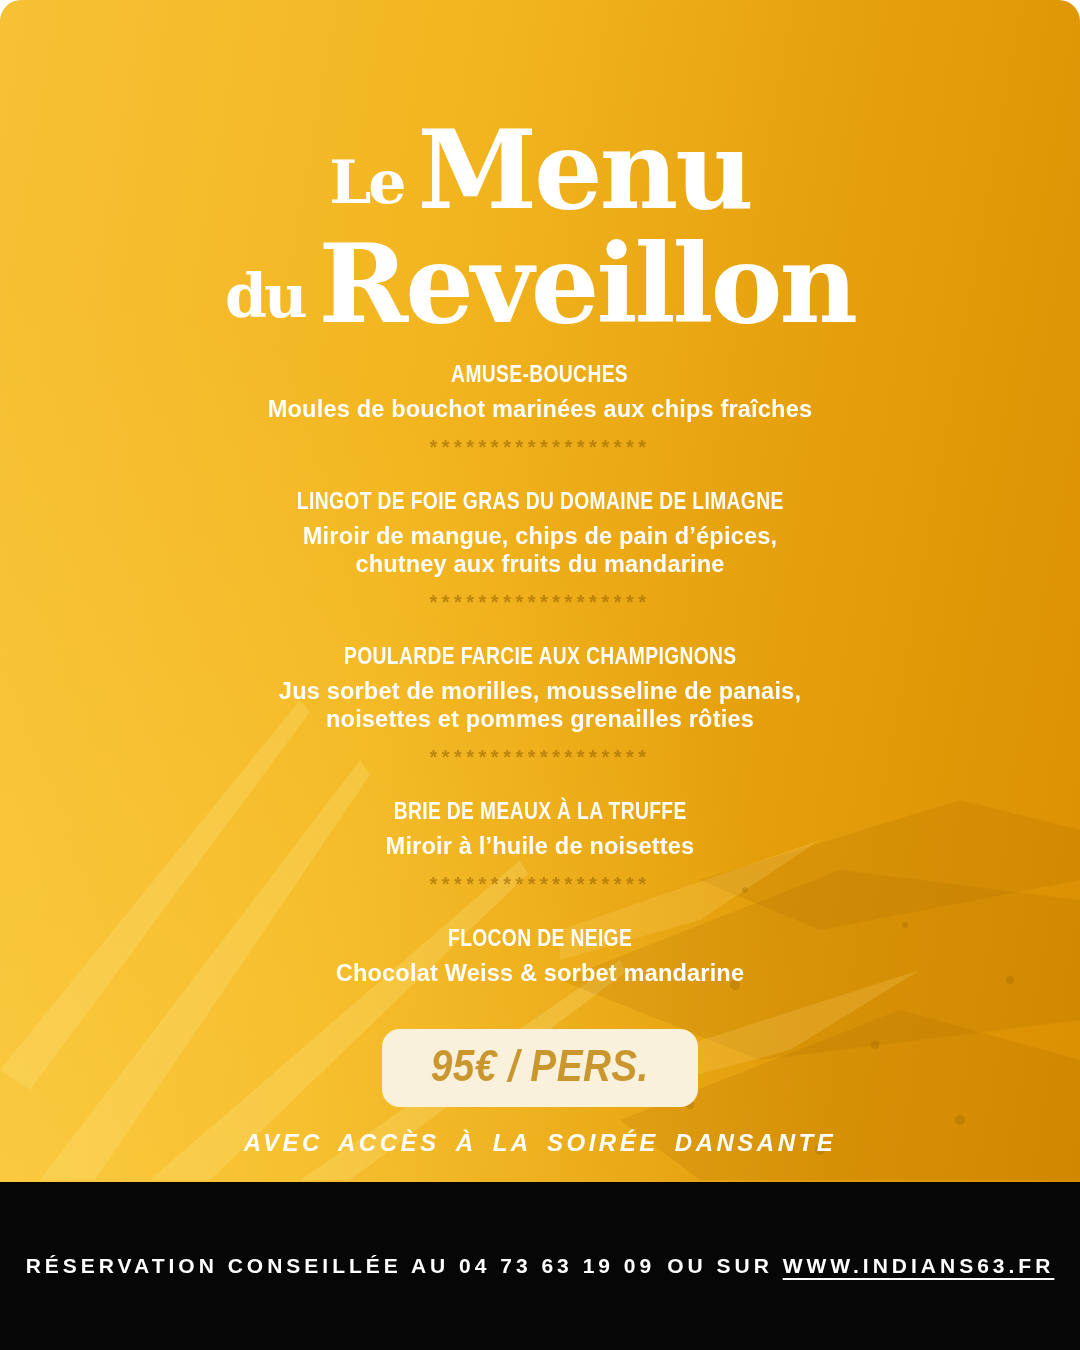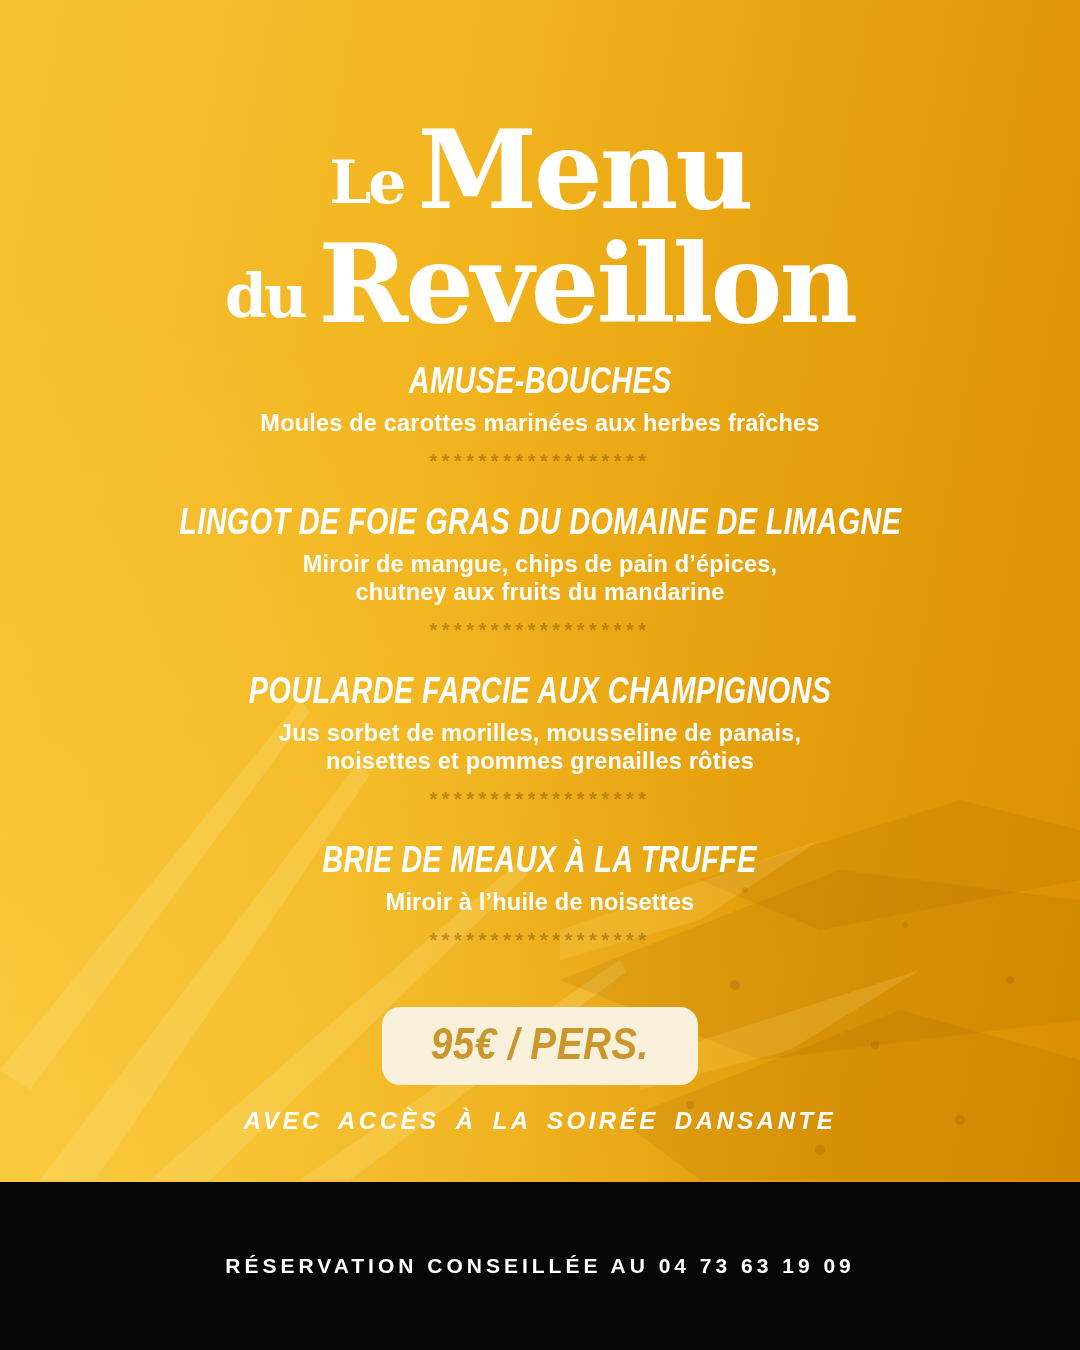--- a/index.html
+++ b/index.html
@@ -7,40 +7,41 @@
     width: 1080px; height: 1350px;
     font-family: "Liberation Sans", sans-serif;
     overflow: hidden;
   }
   .poster {
     position: relative;
     width: 1080px; height: 1350px;
     background:
       radial-gradient(ellipse at 0% 95%, rgba(255,214,80,0.55) 0%, rgba(255,214,80,0) 55%),
       linear-gradient(100deg, #f7c136 0%, #f2b51f 38%, #e59f0c 68%, #d98e01 100%);
+    border-radius: 21px;
   }
   .bg-art { position: absolute; inset: 0; pointer-events: none; }
   .content {
     position: relative;
     width: 100%; height: 1182px;
     display: flex; flex-direction: column; align-items: center;
     text-align: center; color: #ffffff;
   }
 
   
   .title-block { margin-top: 116px; line-height: 1; }
   .title-line { display: block; font-family: "DejaVu Serif", serif; font-weight: 700; letter-spacing: -3px; }
   .title-small { font-size: 60px; vertical-align: 0.09em; margin-right: 14px; }
   .title-large { font-size: 108px; }
   .title-line2 { margin-top: 6px; }
 
   
   .course { margin-top: 0; }
   .course-title {
-    font-size: 36px; font-weight: 700; font-style: italic;
+    font-size: 24px; font-weight: 700; 
     letter-spacing: 0.5px; white-space: nowrap;
     display: block; margin: 0 0 7px 0;
   }
   .course-title > span { display: inline-block; transform: scaleX(0.80); transform-origin: 50% 50%; }
   .course-line { font-size: 23.5px; font-weight: 700; line-height: 28px; letter-spacing: 0.2px; }
   .first-course { margin-top: 22px; }
 
   .divider {
     margin: 13px 0 14px 0;
     font-size: 20px; font-weight: 700;
@@ -136,21 +137,21 @@
       <span class="title-line">
         <span class="title-small">Le</span><span class="title-large">Menu</span>
       </span>
       <span class="title-line title-line2">
         <span class="title-small">du</span><span class="title-large">Reveillon</span>
       </span>
     </div>
 
     <div class="course first-course">
       <span class="course-title"><span>AMUSE-BOUCHES</span></span>
-      <div class="course-line">Moules de carottes marinées aux herbes fraîches</div>
+      <div class="course-line">Moules de bouchot marinées aux chips fraîches</div>
     </div>
     <div class="divider">******************</div>
 
     <div class="course after-divider">
       <span class="course-title"><span>LINGOT DE FOIE GRAS DU DOMAINE DE LIMAGNE</span></span>
       <div class="course-line">Miroir de mangue, chips de pain d’épices,</div>
       <div class="course-line">chutney aux fruits du mandarine</div>
     </div>
     <div class="divider">******************</div>
 
@@ -160,26 +161,33 @@
       <div class="course-line">noisettes et pommes grenailles rôties</div>
     </div>
     <div class="divider">******************</div>
 
     <div class="course after-divider">
       <span class="course-title"><span>BRIE DE MEAUX À LA TRUFFE</span></span>
       <div class="course-line">Miroir à l’huile de noisettes</div>
     </div>
     <div class="divider">******************</div>
 
+    <div class="course after-divider">
+      <span class="course-title"><span>FLOCON DE NEIGE</span></span>
+      <div class="course-line">Chocolat Weiss &amp; sorbet mandarine</div>
+    </div>
 
     <div class="price-badge">
       <span class="price-text">95€ / PERS.</span>
     </div>
 
     <div class="tagline">AVEC ACCÈS À LA SOIRÉE DANSANTE</div>
 
   </div>
 
   <div class="footer">
     <div class="footer-line">RÉSERVATION CONSEILLÉE AU 04 73 63 19 09</div>
+    <div class="footer-line">
+      <span>OU SUR </span><span class="footer-link">WWW.INDIANS63.FR</span>
+    </div>
   </div>
 
 </div>
 
 </body></html>

